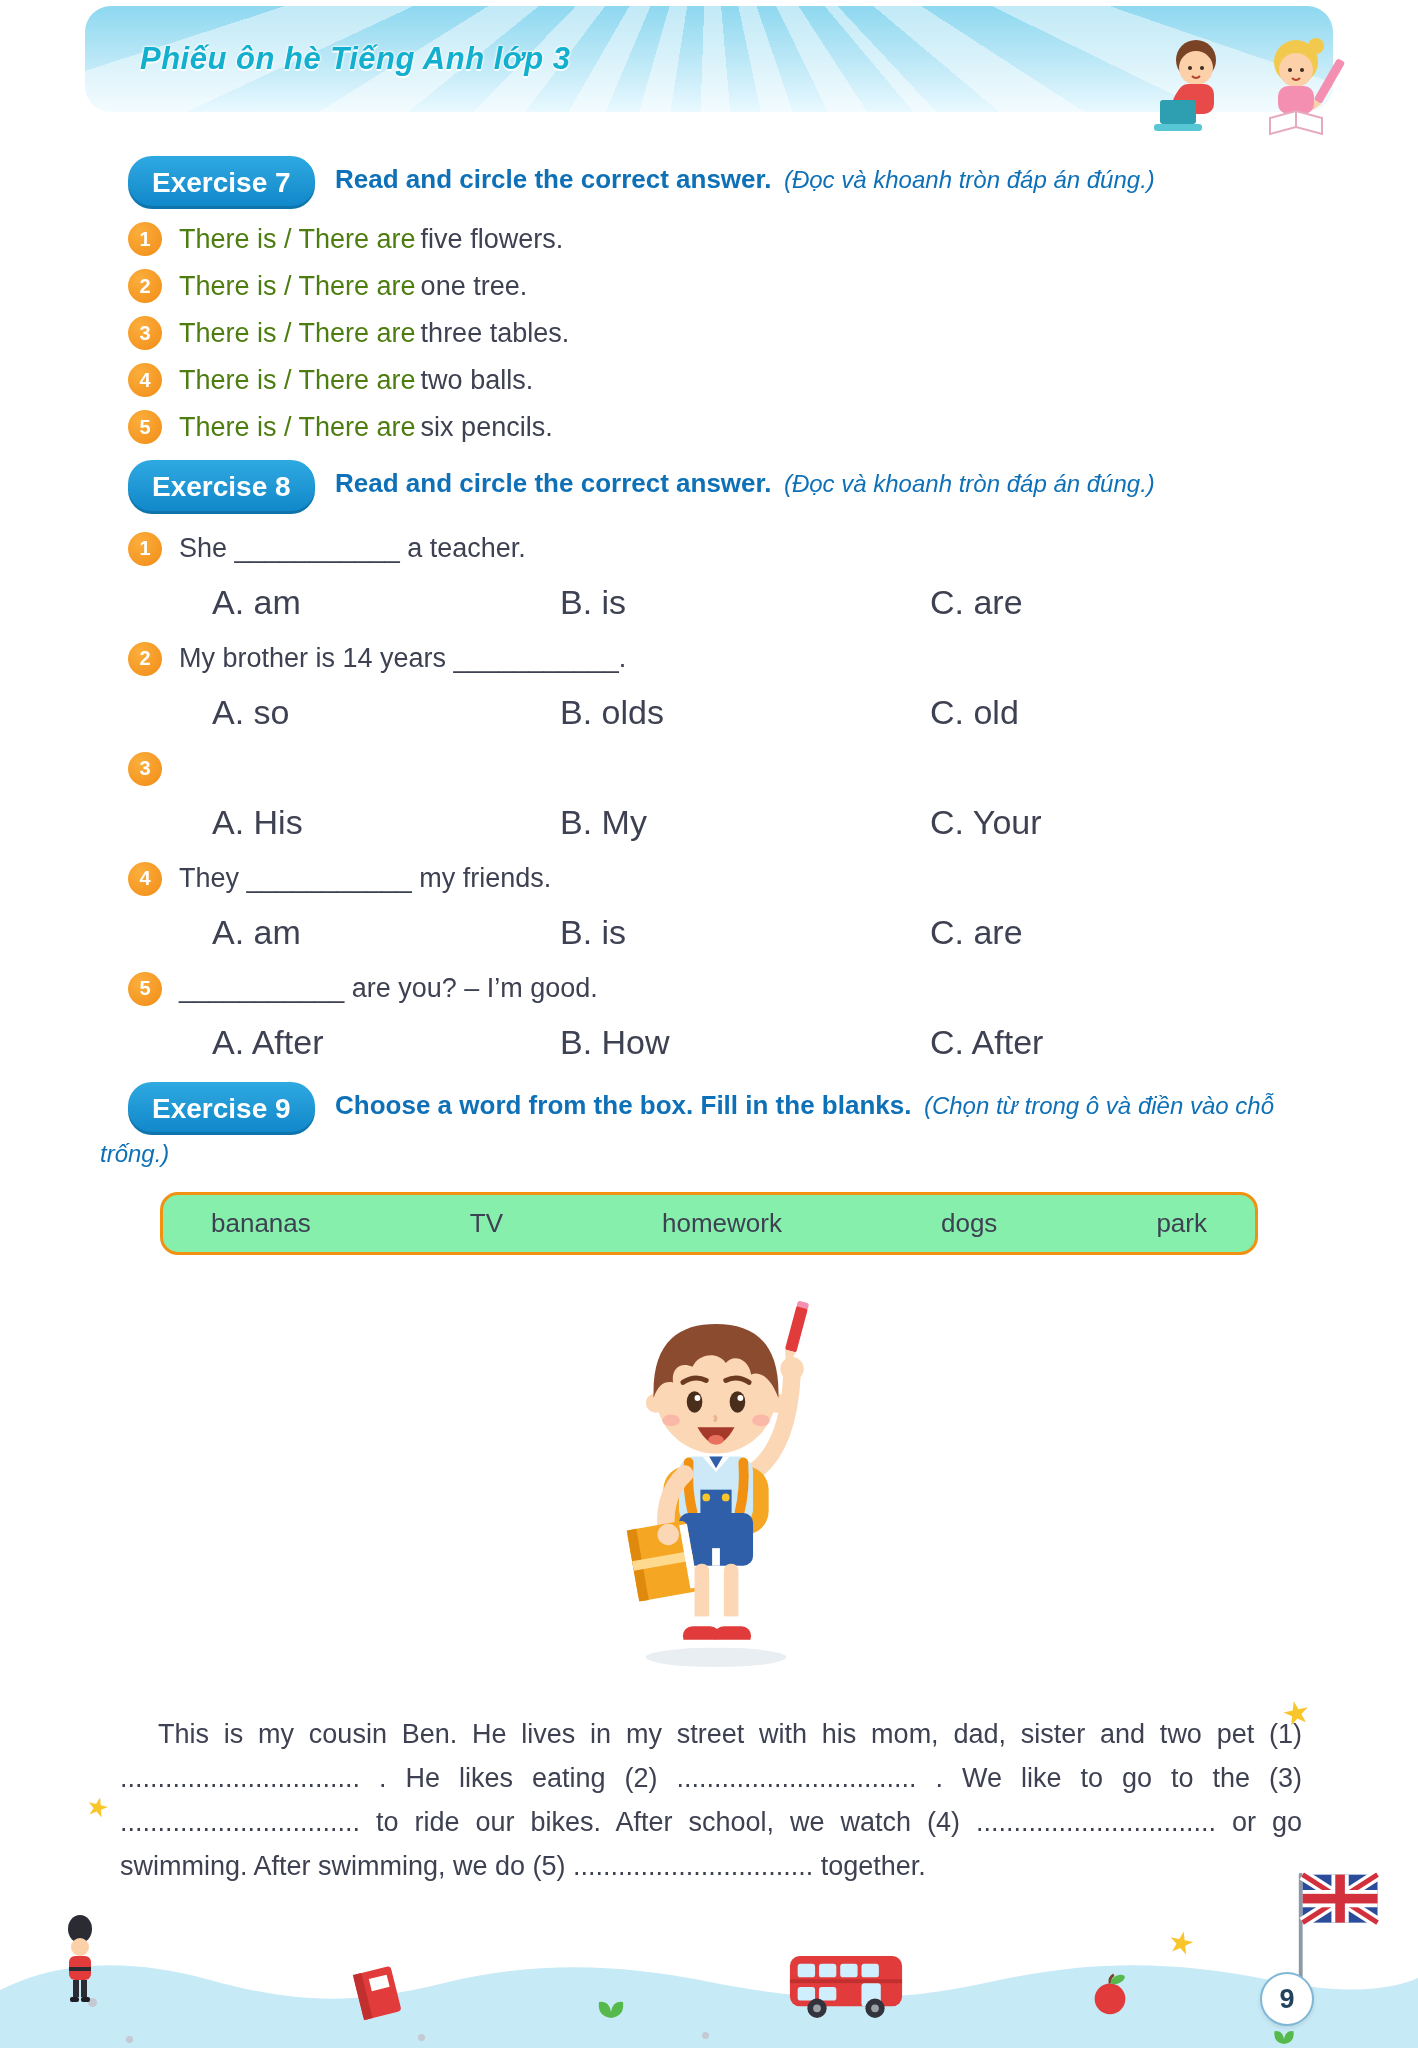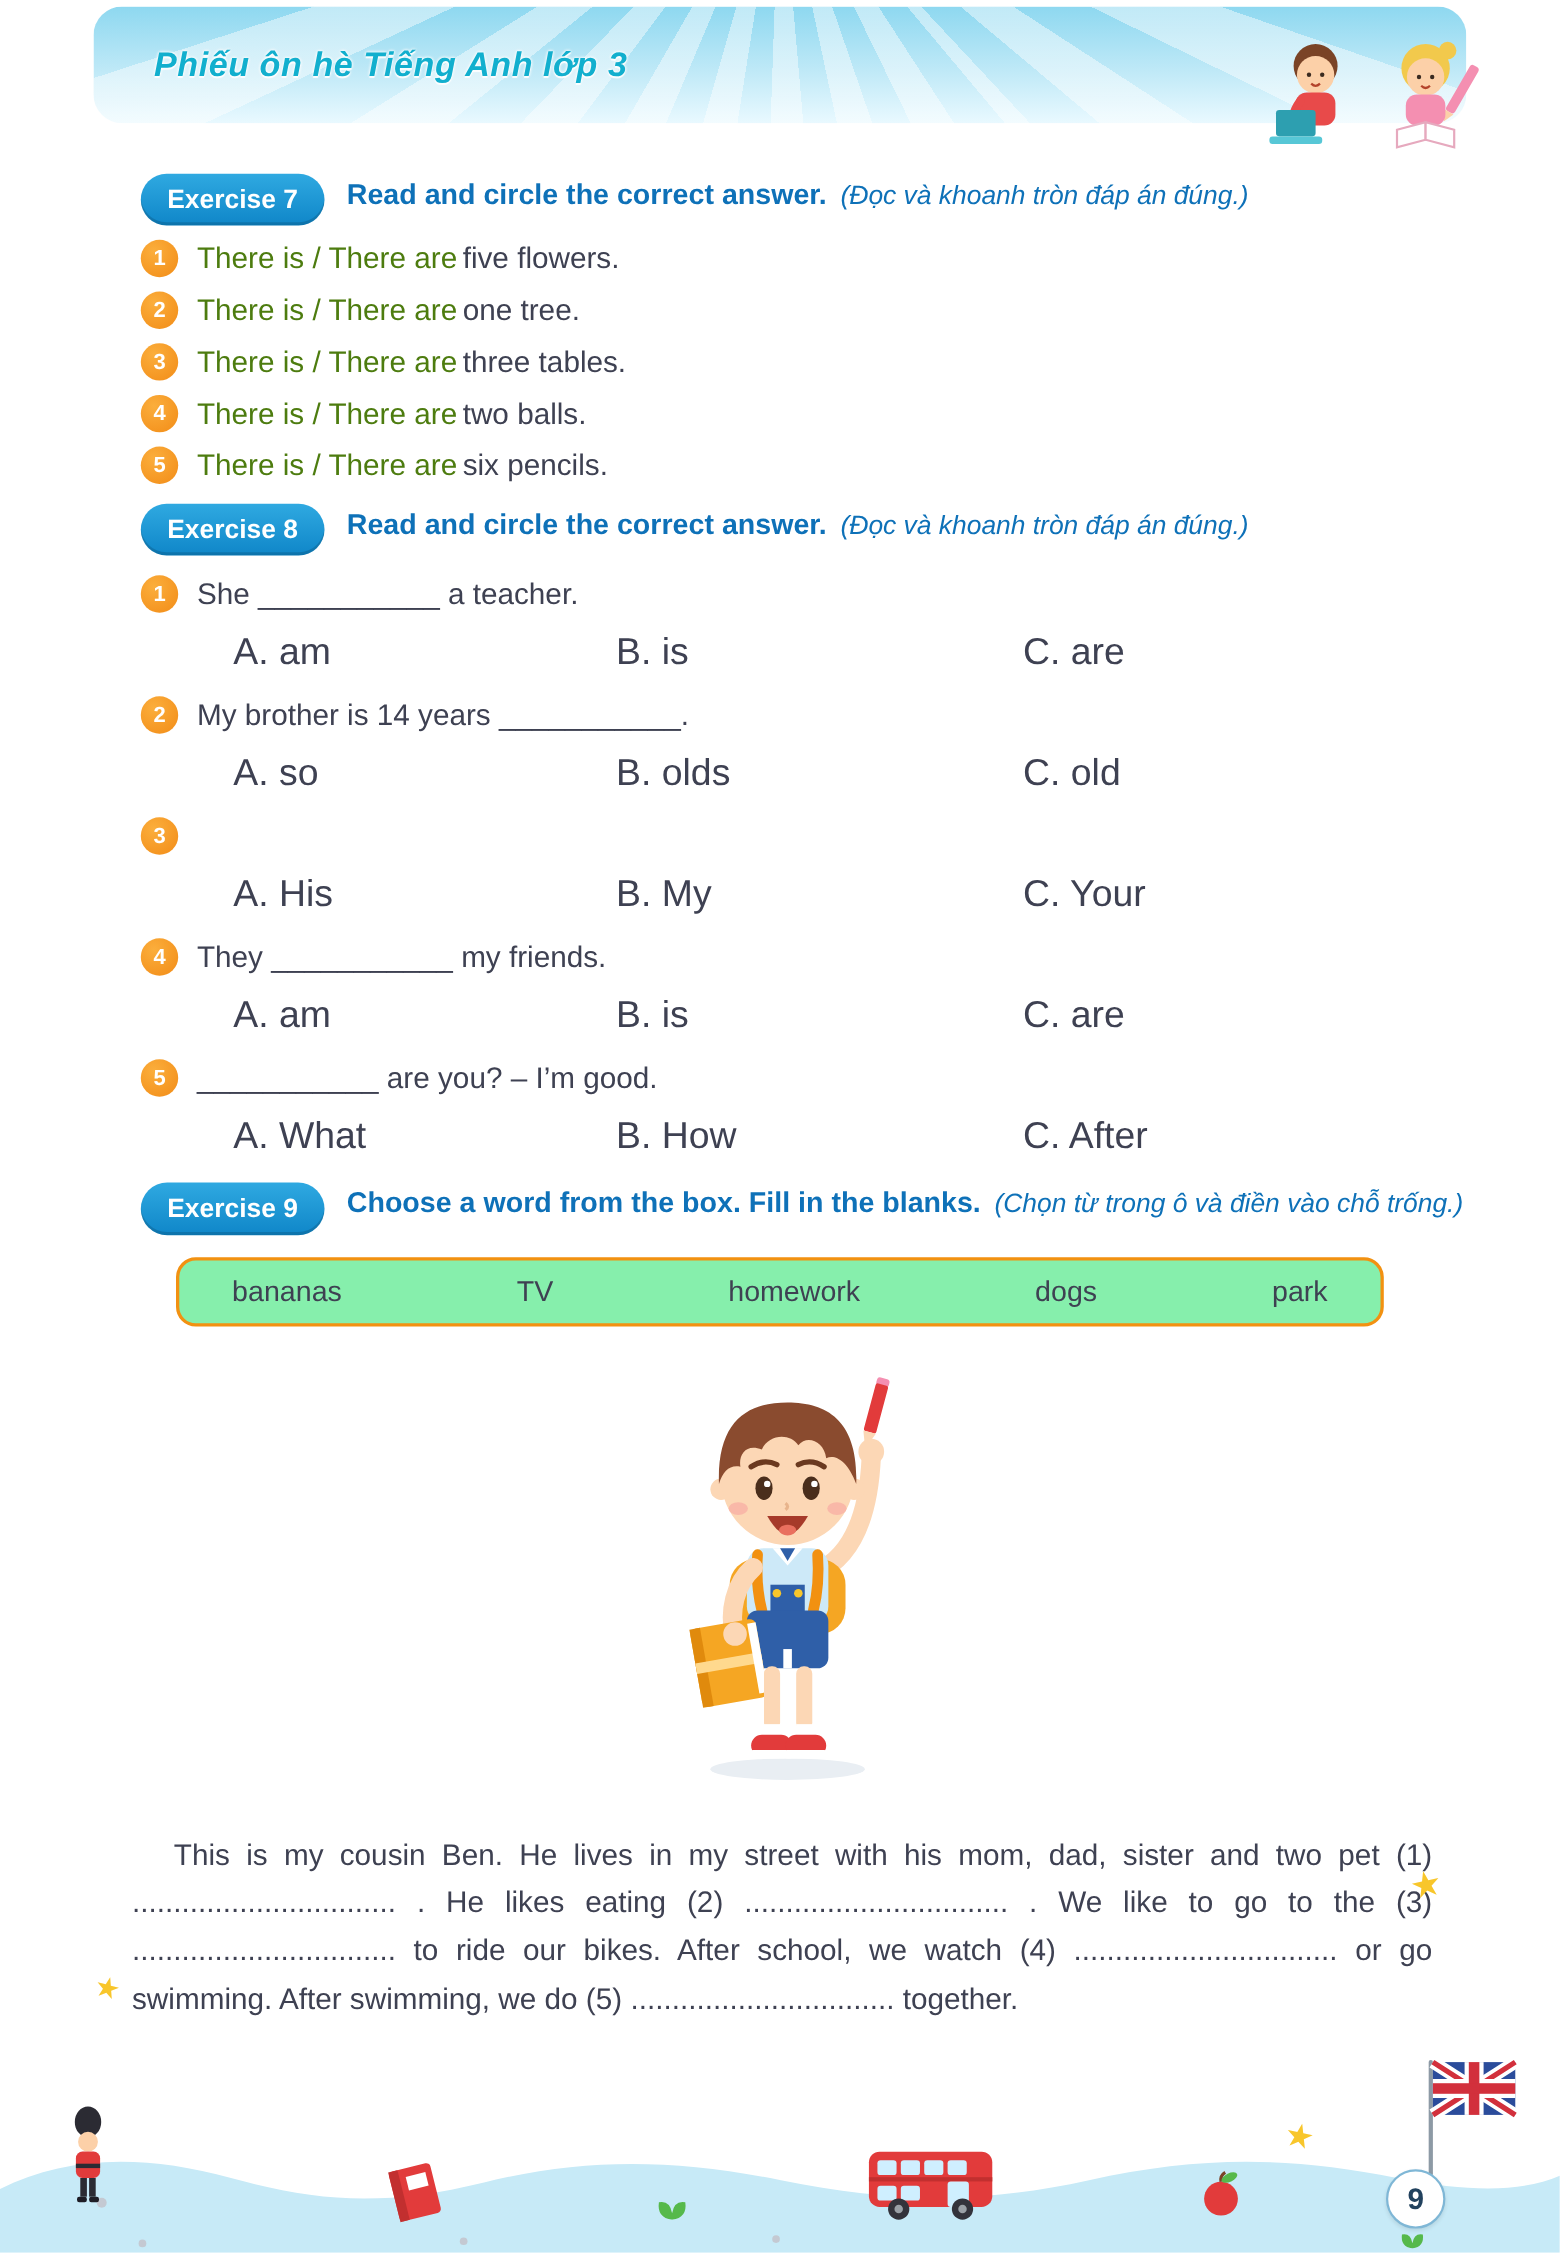--- a/index.html
+++ b/index.html
@@ -27,21 +27,21 @@
   }
   .kids { position:absolute; left:1146px; top:26px; width:210px; height:120px; }
 
   
   .content { position:absolute; left:100px; top:140px; width:1232px; }
 
   .ex-head { margin:16px 0 8px; line-height:1.55; text-indent:28px; }
   .badge {
     display:inline-block; text-indent:0;
     background:linear-gradient(180deg,#2FA9E1,#0F86C8);
-    color:#fff; font-weight:bold; font-size:24px;
+    color:#fff; font-weight:bold; font-size:28px;
     padding:5px 24px; border-radius:24px; margin-right:16px;
     box-shadow: inset 0 -3px 0 rgba(0,0,0,.14);
     vertical-align:-4px;
   }
   .ex-title { font-size:26px; font-weight:bold; color:#0E71B8; }
   .ex-title-vi { font-size:24px; font-style:italic; color:#0E71B8; margin-left:8px; }
 
   .item { display:flex; align-items:center; margin:13px 0; font-size:27px; padding-left:28px; }
   .num {
     flex:0 0 auto; width:34px; height:34px; border-radius:50%;
@@ -203,21 +203,21 @@
         <span>C. are</span>
       </div>
     </div>
 
     <div class="q">
       <div class="q-line">
         <span class="num">5</span>
         <span>___________ are you? – I’m good.</span>
       </div>
       <div class="opts">
-        <span>A. What</span>
+        <span>A. After</span>
         <span>B. How</span>
         <span>C. After</span>
       </div>
     </div>
   </section>
 
   <section style="margin-top:8px;">
     <div class="ex-head">
       <span class="badge">Exercise 9</span>
       <span class="ex-title">Choose a word from the box. Fill in the blanks.</span>

